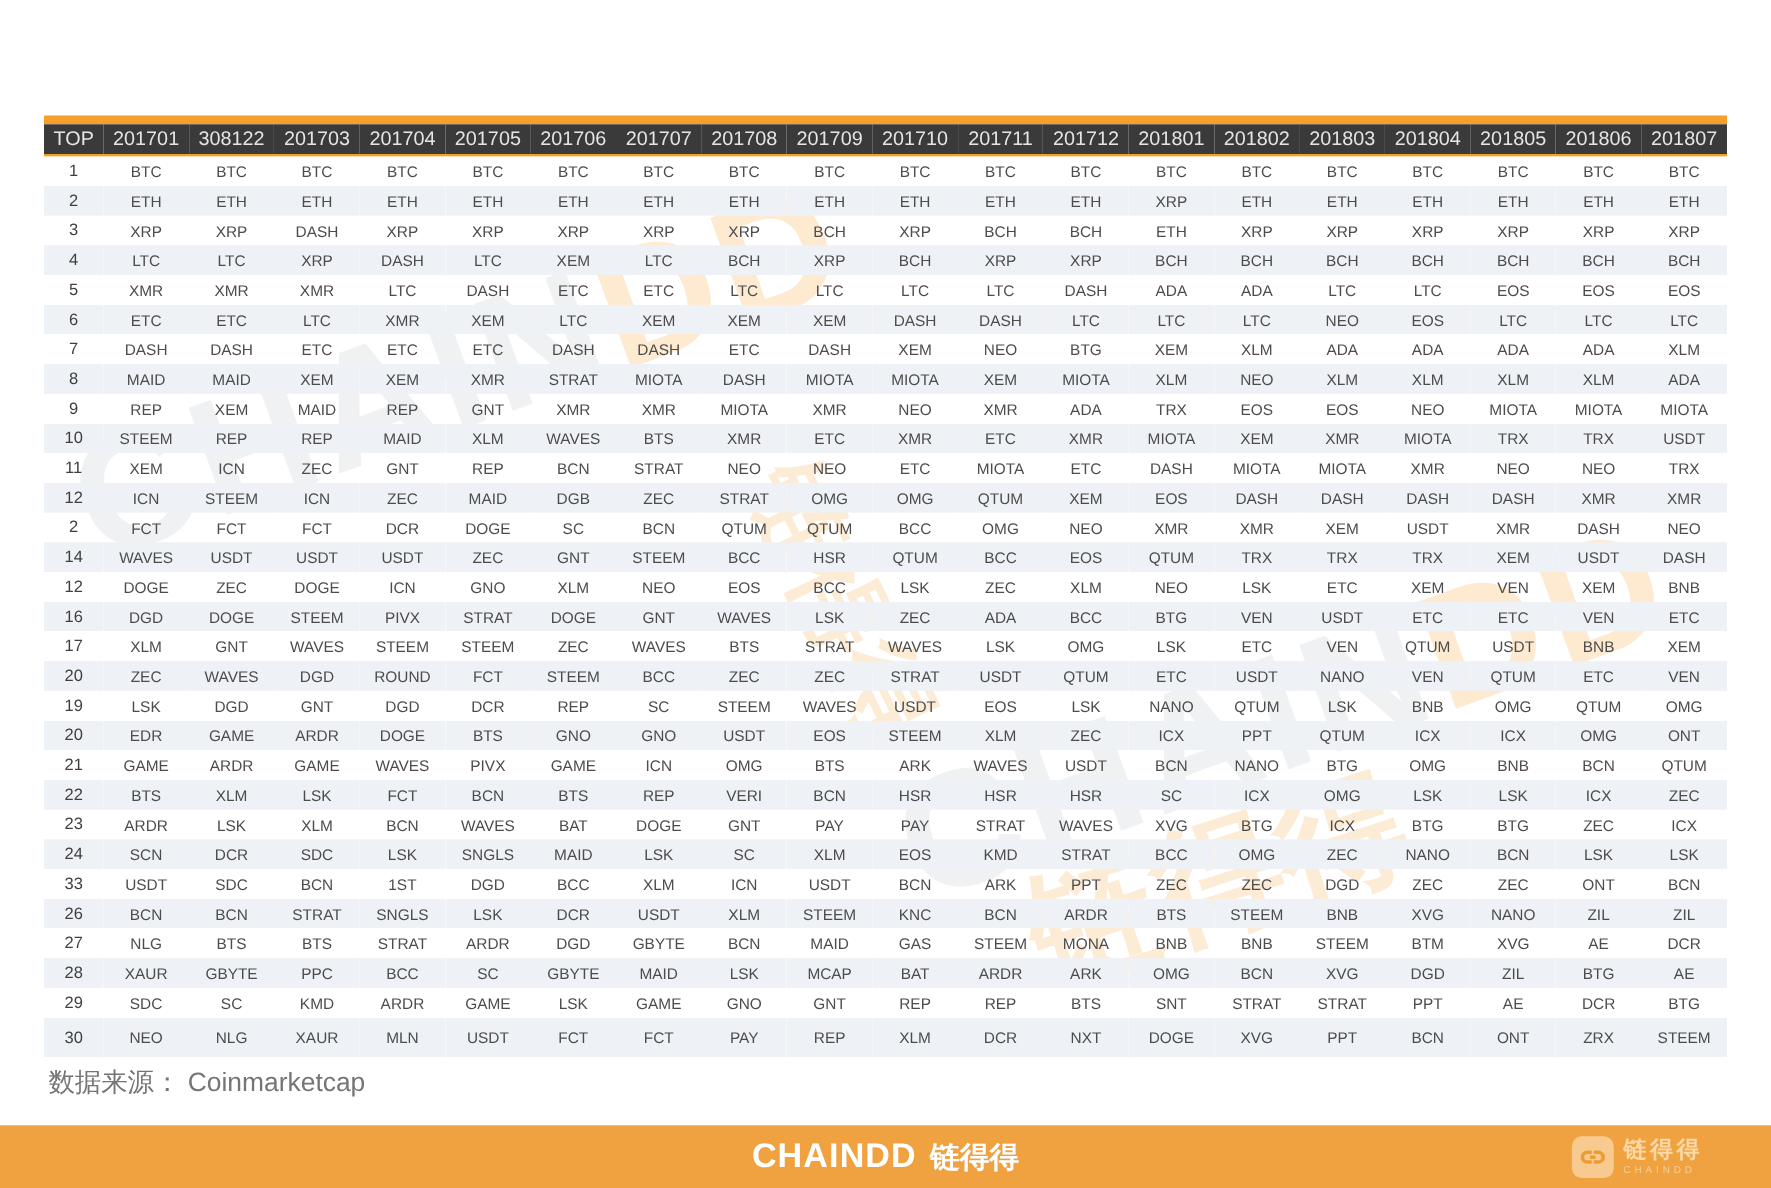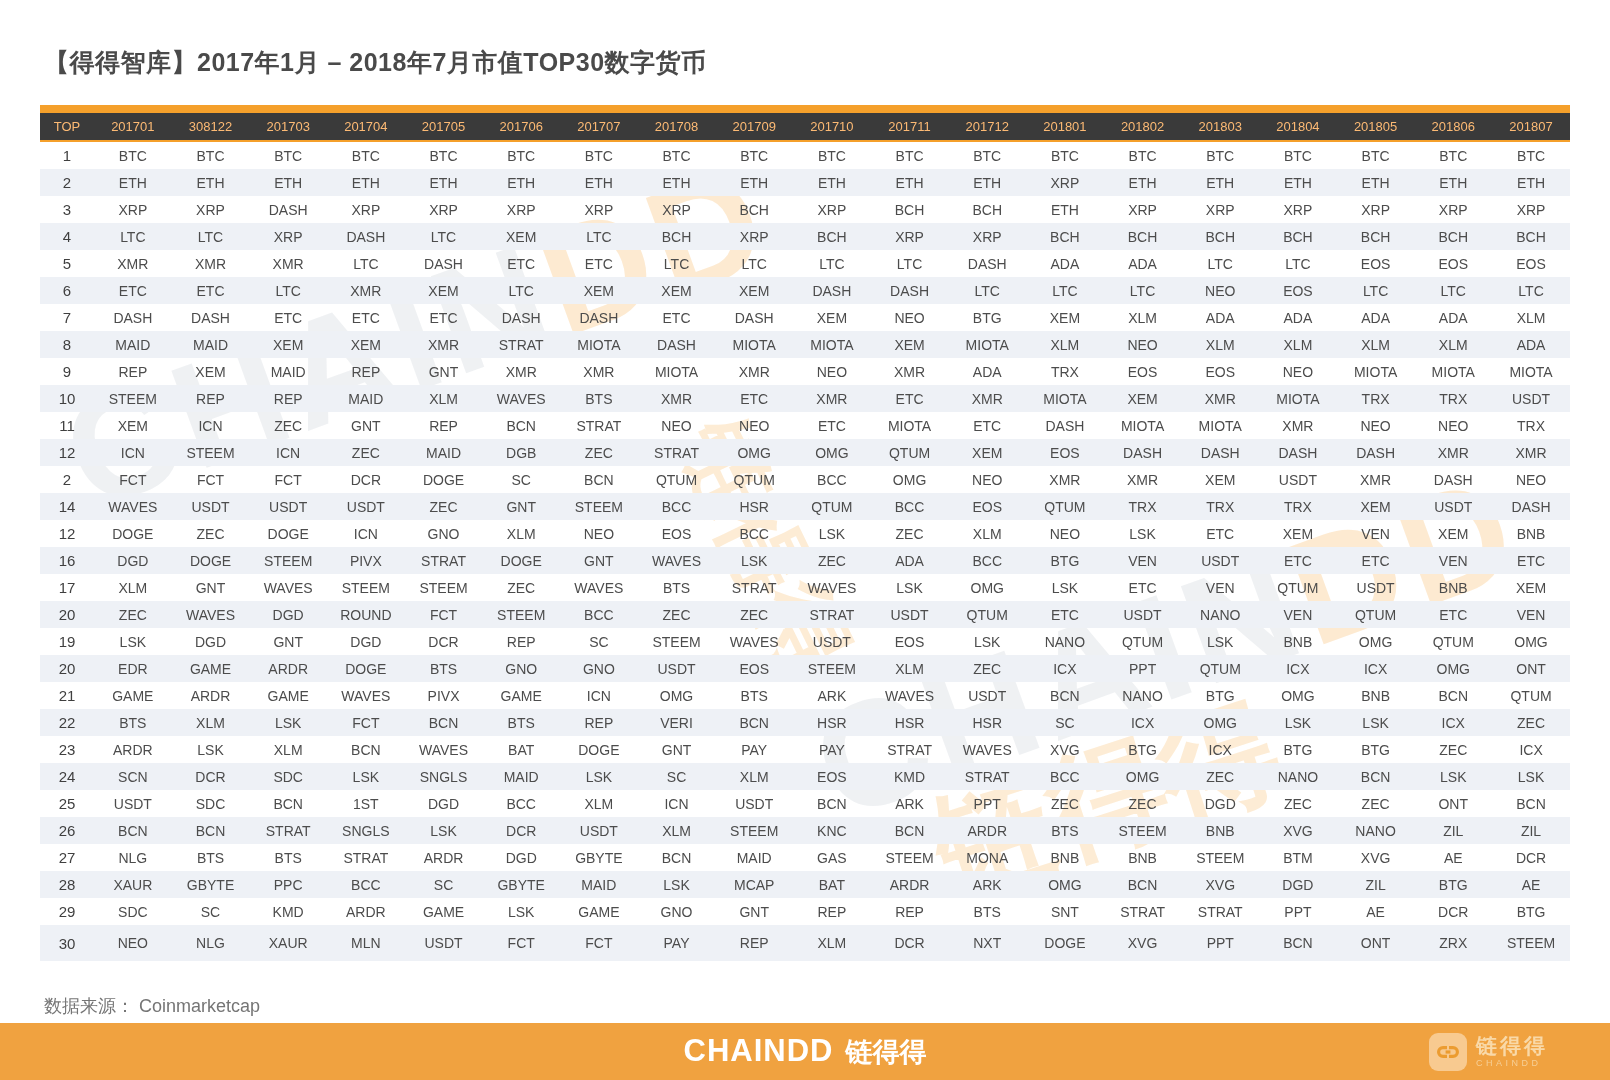--- a/index.html
+++ b/index.html
@@ -16,51 +16,50 @@
   .wm-en1{left:50px;top:250px;transform:rotate(-20deg);}
   .wm-en2{left:800px;top:560px;transform:rotate(-20deg);}
   .wm-cn{color:rgba(244,160,44,.20);}
   .wm-cn1{left:760px;top:400px;font-size:90px;transform:rotate(64deg);transform-origin:left top;}
   .wm-cn2{left:930px;top:720px;font-size:118px;transform:rotate(-18deg);}
 
   
   .table-wrap{position:absolute;left:40px;top:105px;width:1530px;z-index:5;
     border-top:8px solid var(--accent,#F5A02B);}
   table{width:100%;border-collapse:collapse;table-layout:fixed;}
-  thead th{background:var(--header-bg,#3A3A3A);color:#fdba74;font-weight:normal;font-size:13px;
+  thead th{background:var(--header-bg,#3A3A3A);color:#e5e5e5;font-weight:normal;font-size:18px;
     height:27px;border-bottom:2px solid var(--accent,#F5A02B);padding:0;}
   tbody td{height:27px;text-align:center;vertical-align:middle;font-size:14px;
     color:#4c4c4c;padding:0;overflow:hidden;}
   tbody tr:nth-child(even){background:var(--row-alt,#EEF1F6);}
   tbody tr:last-child td{height:36px;}
   tbody td:first-child{font-size:15px;color:#3f3f3f;}
   col.rank-col{width:54px;}
 
-  .source{position:absolute;left:44px;top:994px;font-size:18px;color:#757575;z-index:5;}
+  .source{position:absolute;left:44px;top:968px;font-size:24px;color:#757575;z-index:5;}
 
   
   .footer{position:absolute;left:0;bottom:0;width:1610px;height:57px;
     background:var(--footer-bg,#F0A240);display:flex;align-items:center;justify-content:center;z-index:6;}
   .footer-brand{color:#fff;display:flex;align-items:baseline;gap:12px;}
   .footer-brand .brand-en{font-size:31px;font-weight:bold;letter-spacing:1px;}
   .footer-brand .brand-cn{font-size:27px;font-weight:bold;}
   .footer-logo{position:absolute;right:62px;top:50%;transform:translateY(-50%);
     display:flex;align-items:center;gap:9px;}
   .logo-box{width:38px;height:38px;border-radius:9px;background:#f8ca90;
     display:flex;align-items:center;justify-content:center;}
   .logo-texts{display:flex;flex-direction:column;line-height:1.05;}
   .logo-texts .cn{font-size:21px;font-weight:bold;color:#f9d9a8;letter-spacing:3px;}
   .logo-texts .en{font-size:9px;color:#f6cf96;letter-spacing:3.5px;margin-top:2px;}
 </style>
 </head>
 <body>
 
 <div class="page">
 
-  <h1 class="page-title">【得得智库】2017年1月 – 2018年7月市值TOP30数字货币</h1>
 
   <div class="wm wm-en wm-en1"><span>CHAIN</span><span class="dd">DD</span></div>
   <div class="wm wm-en wm-en2"><span>CHAIN</span><span class="dd">DD</span></div>
   <div class="wm wm-cn wm-cn1">链得得</div>
   <div class="wm wm-cn wm-cn2">链得得</div>
 
   <div class="table-wrap">
     <table id="rank-table">
         <colgroup>
           <col class="rank-col">
@@ -631,21 +630,21 @@
             <td>STRAT</td>
             <td>BCC</td>
             <td>OMG</td>
             <td>ZEC</td>
             <td>NANO</td>
             <td>BCN</td>
             <td>LSK</td>
             <td>LSK</td>
           </tr>
           <tr>
-            <td>25</td>
+            <td>33</td>
             <td>USDT</td>
             <td>SDC</td>
             <td>BCN</td>
             <td>1ST</td>
             <td>DGD</td>
             <td>BCC</td>
             <td>XLM</td>
             <td>ICN</td>
             <td>USDT</td>
             <td>BCN</td>

